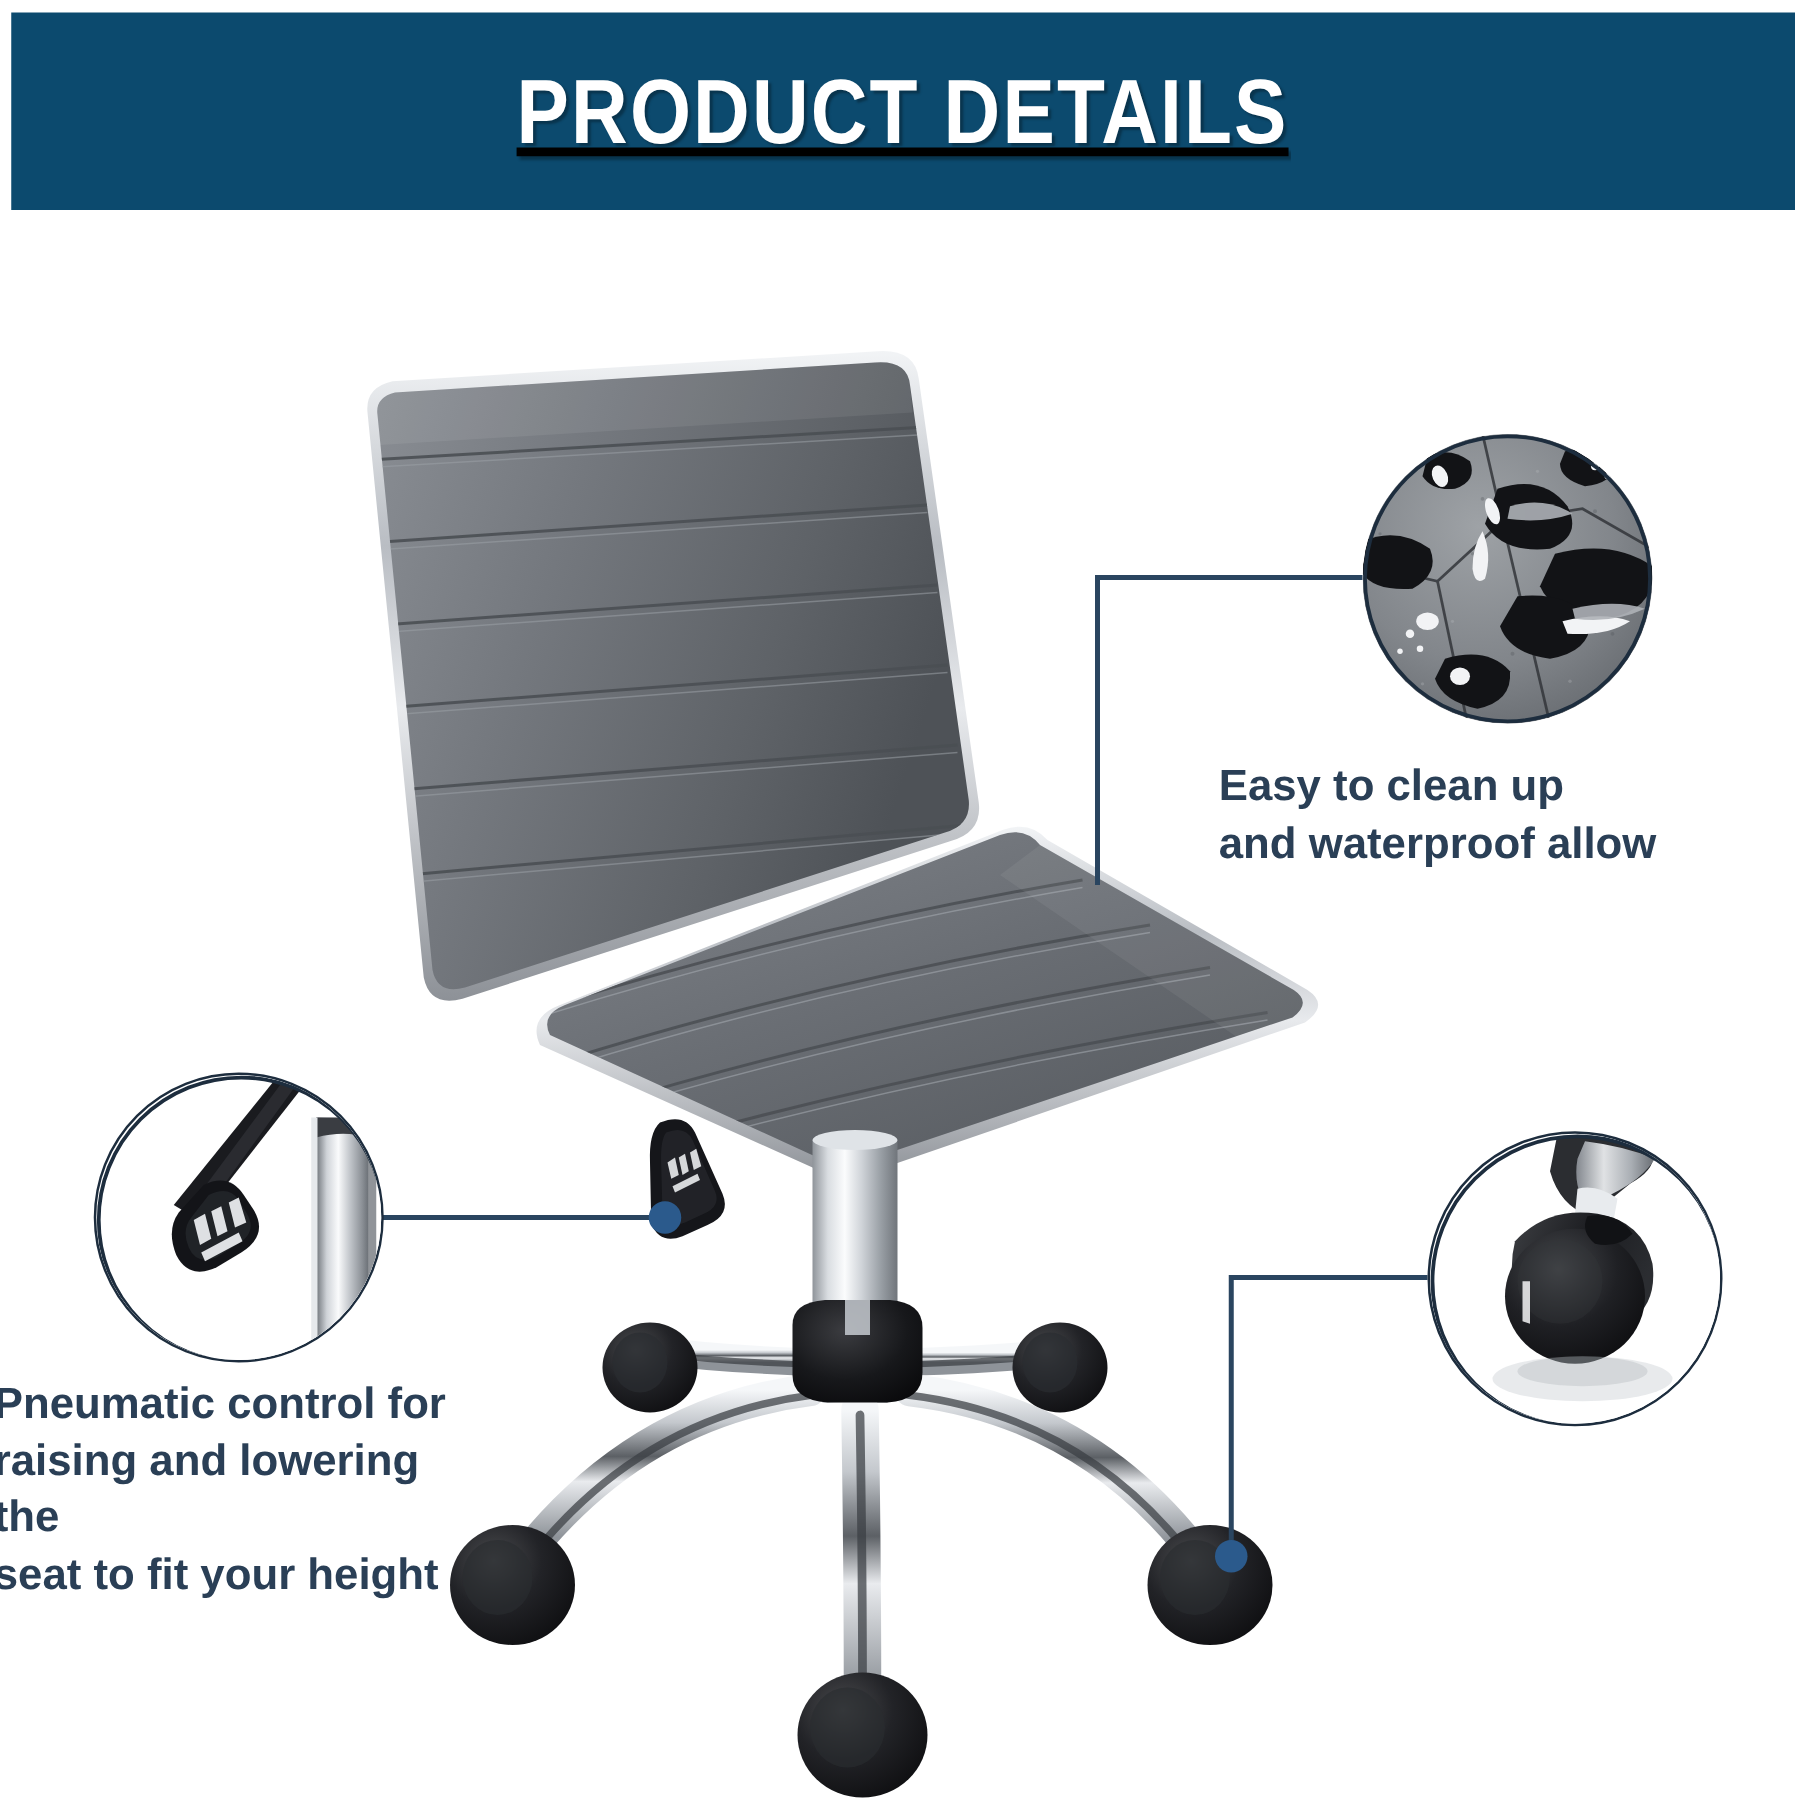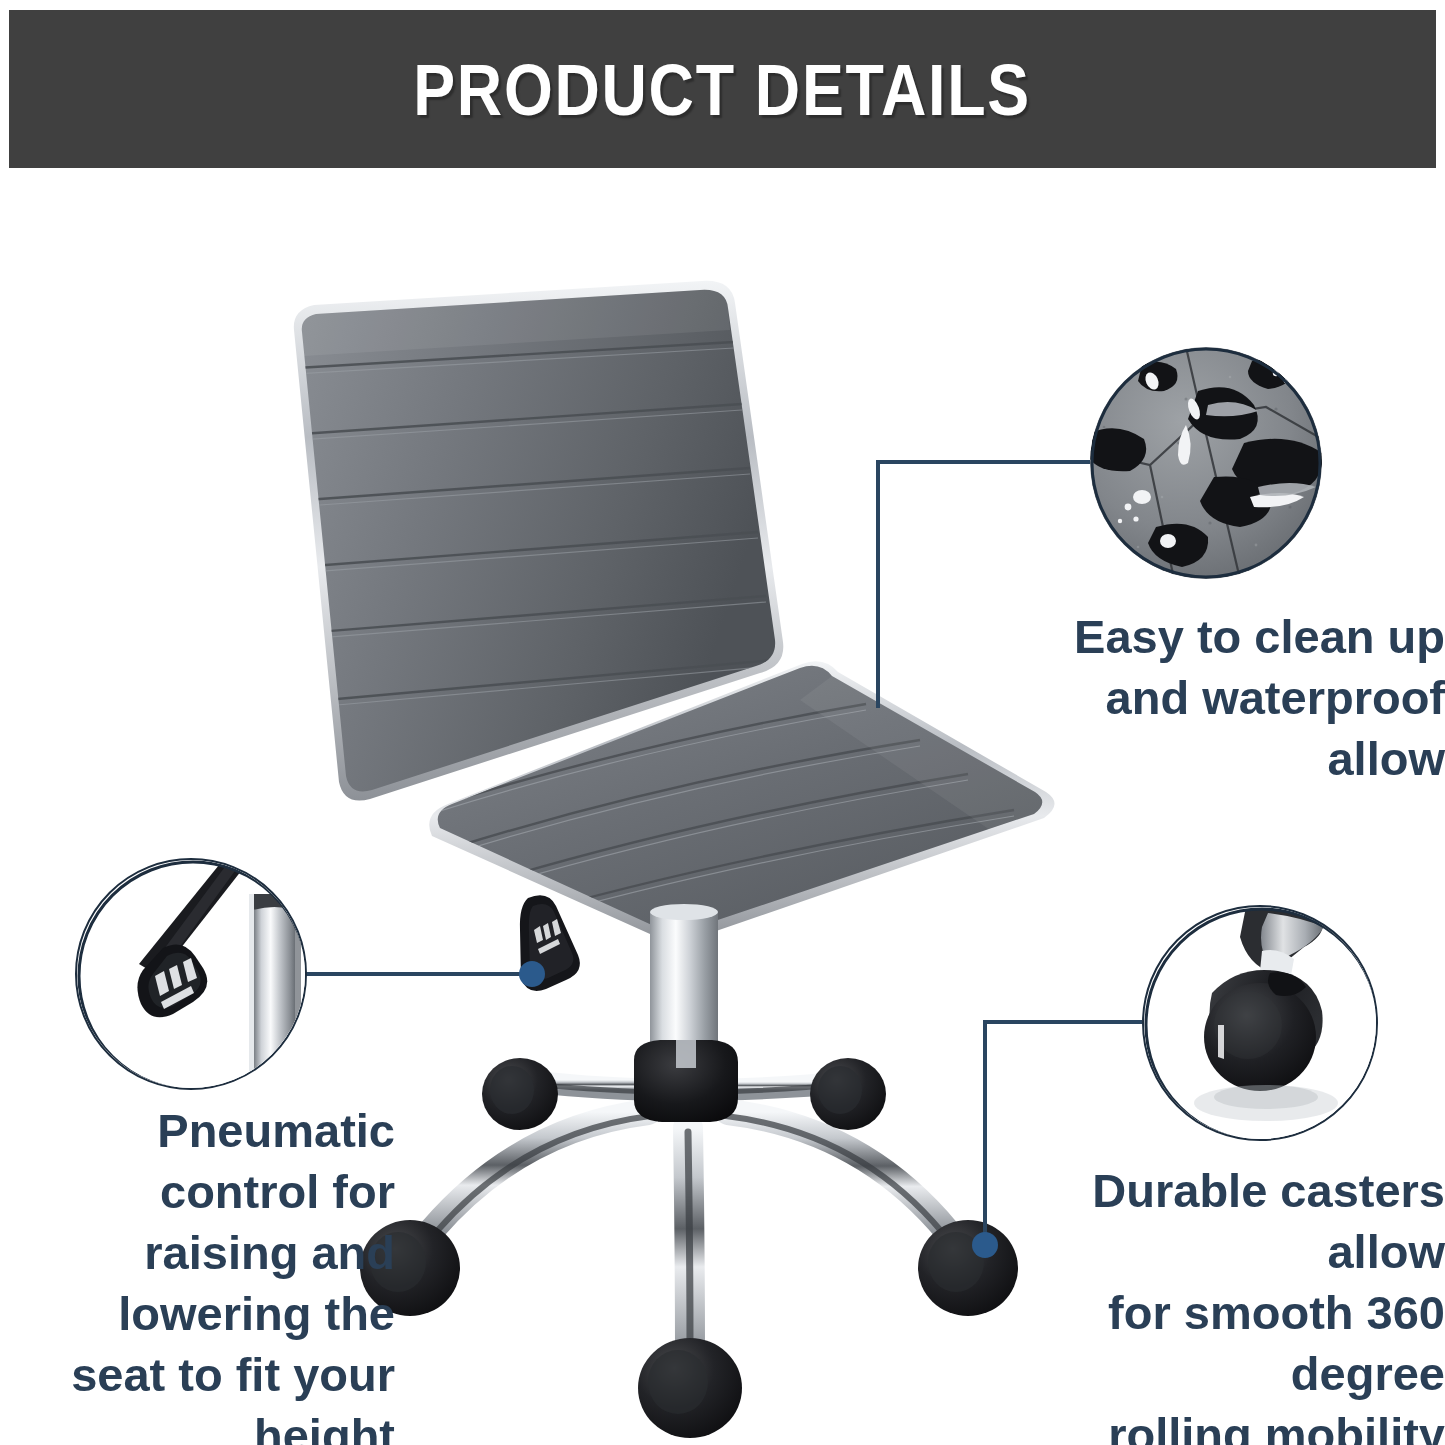--- a/index.html
+++ b/index.html
@@ -19,45 +19,46 @@
     background: #ffffff;
   }
 
   
   .header-banner {
     position: absolute;
     left: 9px;
     top: 10px;
     width: 1427px;
     height: 158px;
-    background: #404040;
+    background: #0c4a6e;
     display: flex;
     align-items: center;
     justify-content: center;
+    text-decoration: underline;
   }
   .header-title {
     color: #ffffff;
     font-family: "Liberation Sans Narrow", "Liberation Sans", sans-serif;
     font-size: 73px;
     font-weight: bold;
     letter-spacing: 2px;
     transform: scaleX(0.86);
     text-shadow: 3px 3px 2px rgba(0,0,0,0.30);
     white-space: nowrap;
   }
 
   
   .caption {
     position: absolute;
     color: #2a3f56;
     font-family: "Liberation Sans", sans-serif;
-    font-size: 47px;
+    font-size: 35px;
     font-weight: bold;
     line-height: 1.30;
-    text-align: right;
+    text-align: left;
   }
   .caption-topright  { left: 975px; top: 606px;  width: 470px; }
   .caption-bottomleft{ left: -5px;  top: 1100px; width: 400px; }
   .caption-bottomright{left: 1060px;top: 1160px; width: 385px; }
 
   
   .detail-circle {
     position: absolute;
     border-radius: 50%;
     overflow: hidden;
@@ -452,19 +453,14 @@
 
         <path d="M126,66 Q150,62 162,80 Q150,92 132,88 Q120,78 126,66 Z" fill="#111215"></path>
 
         <ellipse cx="122" cy="196" rx="72" ry="18" fill="#b9bec4" opacity="0.32"></ellipse>
         <ellipse cx="122" cy="190" rx="52" ry="12" fill="#8f949a" opacity="0.22"></ellipse>
       </g>
       <circle cx="118" cy="118" r="116" fill="none" stroke="#1d2d3e" stroke-width="3"></circle>
     </svg>
   </div>
 
-  <div class="caption caption-bottomright">
-    <div>Durable casters allow</div>
-    <div>for smooth 360 degree</div>
-    <div>rolling mobility</div>
-  </div>
 
 </div>
 
 </body></html>

